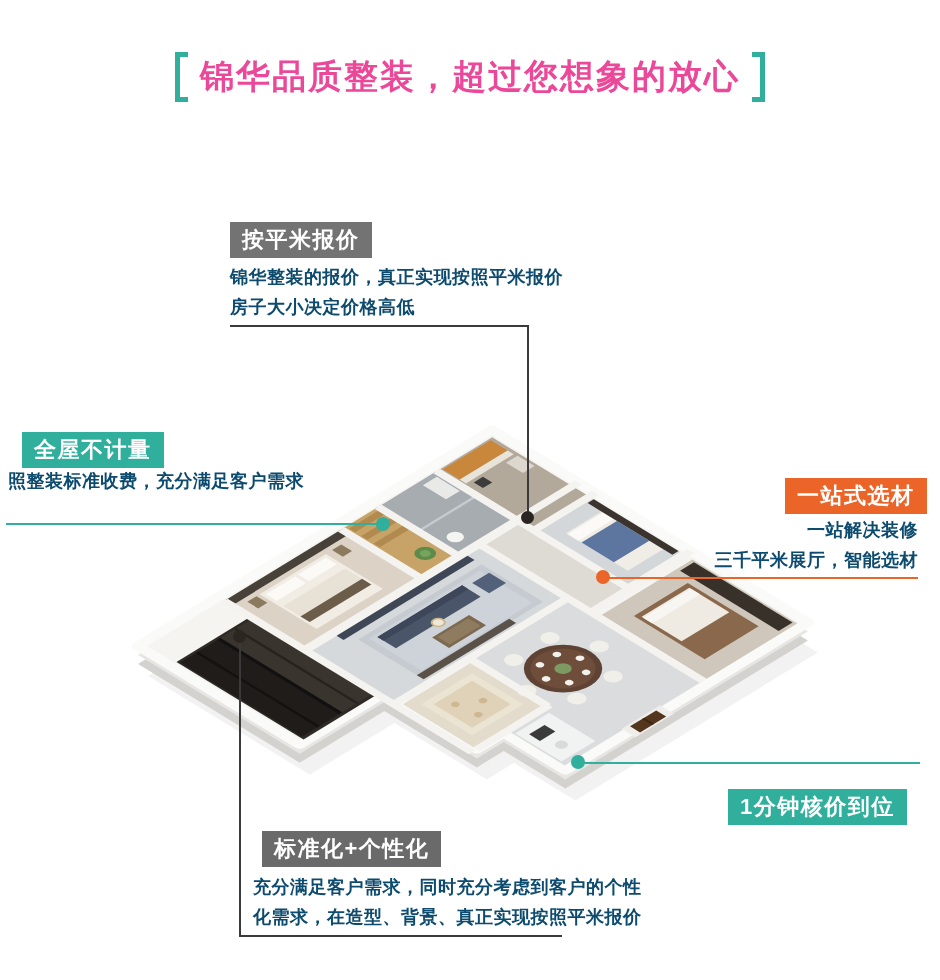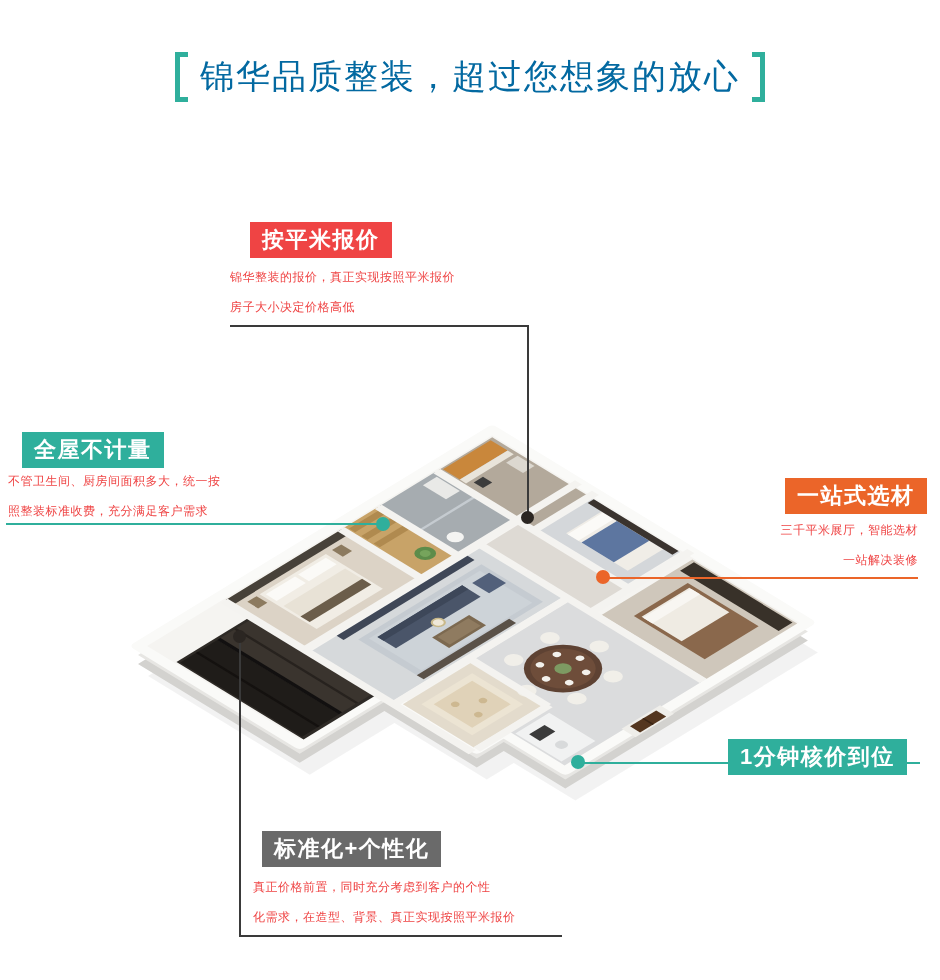--- a/index.html
+++ b/index.html
@@ -5,29 +5,29 @@
   html,body{margin:0;padding:0;background:#ffffff;}
   .canvas{
     position:relative;width:940px;height:980px;background:#ffffff;overflow:hidden;
     font-family:"Liberation Sans","DejaVu Sans",sans-serif;color:#595959;
   }
   
   .title-row{position:absolute;left:0;top:52px;width:940px;display:flex;justify-content:center;align-items:center;gap:12px;}
   .bracket{width:13px;height:50px;box-sizing:border-box;border:5px solid #2FAF9C;}
   .bracket.left{border-right:none;}
   .bracket.right{border-left:none;}
-  .page-title{margin:0;font-size:34px;font-weight:normal;color:#0369a1;letter-spacing:2px;white-space:nowrap;}
+  .page-title{margin:0;font-size:34px;font-weight:bold;color:#ec4899;letter-spacing:2px;white-space:nowrap;}
   
   .tag{position:absolute;display:inline-block;color:#fff;font-size:22px;font-weight:bold;
        letter-spacing:1.5px;padding:3px 12px;white-space:nowrap;z-index:5;}
-  .tag.gray{background:#ef4444;margin-left:20px;}
+  .tag.gray{background:#737373;}
   .tag.dark_gray{background:#6A6A6A;}
   .tag.teal{background:#2FAF9C;}
   .tag.orange{background:#EB6529;}
-  .desc{position:absolute;font-size:12px;line-height:30px;color:#ef4444;letter-spacing:.5px;z-index:5;}
+  .desc{position:absolute;font-size:18px;line-height:30px;color:#0c4a6e;letter-spacing:.5px;z-index:5;font-weight:bold;}
   .desc p{margin:0;white-space:nowrap;}
   .desc.right{text-align:right;}
   
   .line{position:absolute;z-index:4;}
   .line.dark{background:#3A3A3A;}
   .line.teal{background:#2FAF9C;}
   .line.orange{background:#EB6529;}
   .dot{position:absolute;border-radius:50%;z-index:5;}
   .dot.dark{width:13px;height:13px;background:#2B2622;}
   .dot.teal{width:14px;height:14px;background:#2FAF9C;}
@@ -202,40 +202,39 @@
   <div class="desc" style="left:230px;top:262px;">
     <p>锦华整装的报价，真正实现按照平米报价</p>
     <p>房子大小决定价格高低</p>
   </div>
   <div class="line dark" style="left:230px;top:325px;width:299px;height:2px;"></div>
   <div class="line dark" style="left:527px;top:325px;width:2px;height:193px;"></div>
   <div class="dot dark" style="left:521px;top:511px;"></div>
 
   <div class="tag teal" style="left:22px;top:432px;">全屋不计量</div>
   <div class="desc" style="left:8px;top:466px;">
-    <p>不管卫生间、厨房间面积多大，统一按</p>
     <p>照整装标准收费，充分满足客户需求</p>
   </div>
   <div class="line teal" style="left:6px;top:523px;width:377px;height:2px;"></div>
   <div class="dot teal" style="left:376px;top:517px;"></div>
 
   <div class="tag orange" style="left:785px;top:478px;">一站式选材</div>
   <div class="desc right" style="right:22px;top:515px;">
+    <p>一站解决装修</p>
     <p>三千平米展厅，智能选材</p>
-    <p>一站解决装修</p>
   </div>
   <div class="line orange" style="left:603px;top:577px;width:315px;height:2px;"></div>
   <div class="dot orange" style="left:596px;top:570px;"></div>
 
   <div class="line teal" style="left:578px;top:762px;width:342px;height:2px;"></div>
   <div class="dot teal" style="left:571px;top:755px;"></div>
-  <div class="tag teal" style="left:728px;top:739px;">1分钟核价到位</div>
+  <div class="tag teal" style="left:728px;top:789px;">1分钟核价到位</div>
 
   <div class="tag dark_gray" style="left:262px;top:831px;">标准化+个性化</div>
   <div class="desc" style="left:253px;top:872px;">
-    <p>真正价格前置，同时充分考虑到客户的个性</p>
+    <p>充分满足客户需求，同时充分考虑到客户的个性</p>
     <p>化需求，在造型、背景、真正实现按照平米报价</p>
   </div>
   <div class="line dark" style="left:239px;top:637px;width:2px;height:300px;"></div>
   <div class="line dark" style="left:239px;top:935px;width:323px;height:2px;"></div>
   <div class="dot dark" style="left:233px;top:630px;"></div>
 
 </div>
 
 </body></html>

